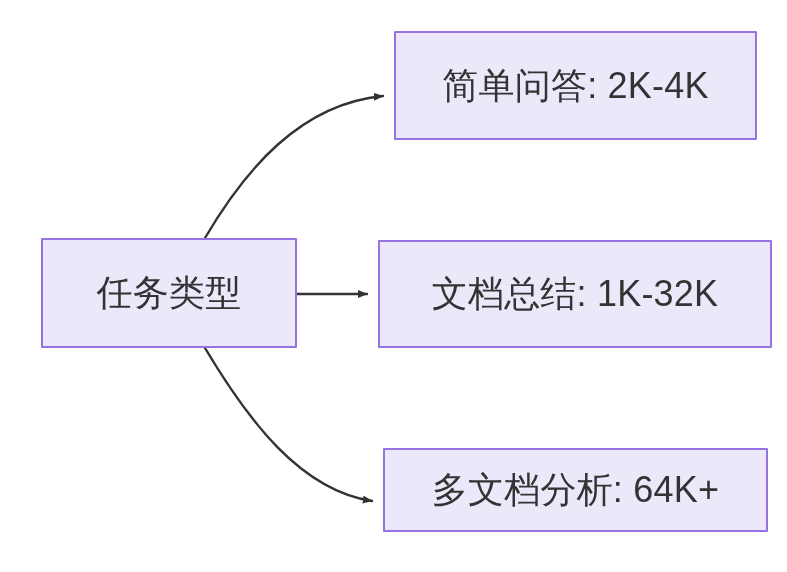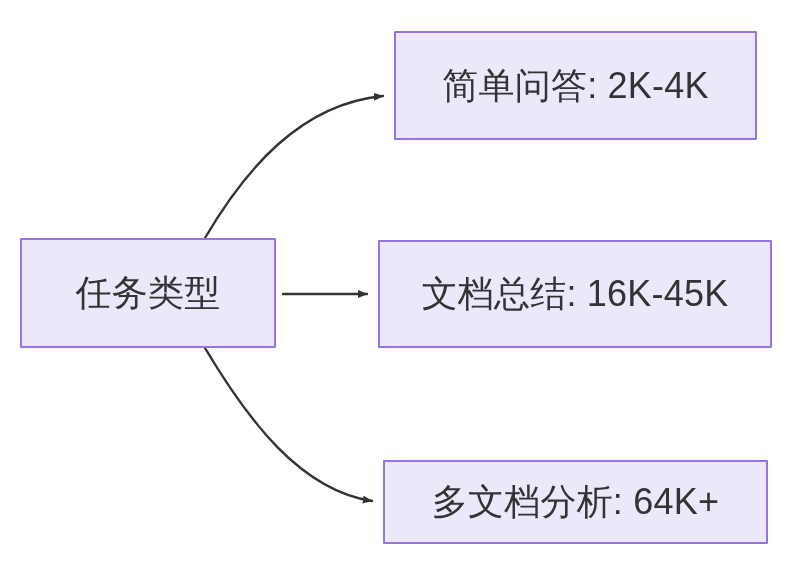--- a/index.html
+++ b/index.html
@@ -37,40 +37,40 @@
   }
   .node-label {
     color: #333333;
     font-size: 36px;
     line-height: 1.1;
     letter-spacing: 0.2px;
     white-space: nowrap;
   }
   
   #node-task-type {
-    left: 20px;
+    left: 41px;
     top: 238px;
     width: 256px;
     height: 110px;
   }
   #node-simple-qa {
     left: 394px;
     top: 31px;
     width: 363px;
     height: 109px;
   }
   #node-doc-summary {
     left: 378px;
     top: 240px;
     width: 394px;
     height: 108px;
   }
   #node-multi-doc {
     left: 383px;
-    top: 460px;
+    top: 448px;
     width: 385px;
     height: 84px;
   }
 </style>
 </head>
 <body>
 
 <div id="diagram-canvas">
 
   <svg id="edge-layer" viewBox="0 0 787 572" width="787" height="572" xmlns="http://www.w3.org/2000/svg">
@@ -89,20 +89,20 @@
 
   <div class="node" id="node-task-type">
     <span class="node-label">任务类型</span>
   </div>
 
   <div class="node" id="node-simple-qa">
     <span class="node-label">简单问答: 2K-4K</span>
   </div>
 
   <div class="node" id="node-doc-summary">
-    <span class="node-label">文档总结: 16K-45K</span>
+    <span class="node-label">文档总结: 1K-32K</span>
   </div>
 
   <div class="node" id="node-multi-doc">
     <span class="node-label">多文档分析: 64K+</span>
   </div>
 
 </div>
 
 </body></html>

